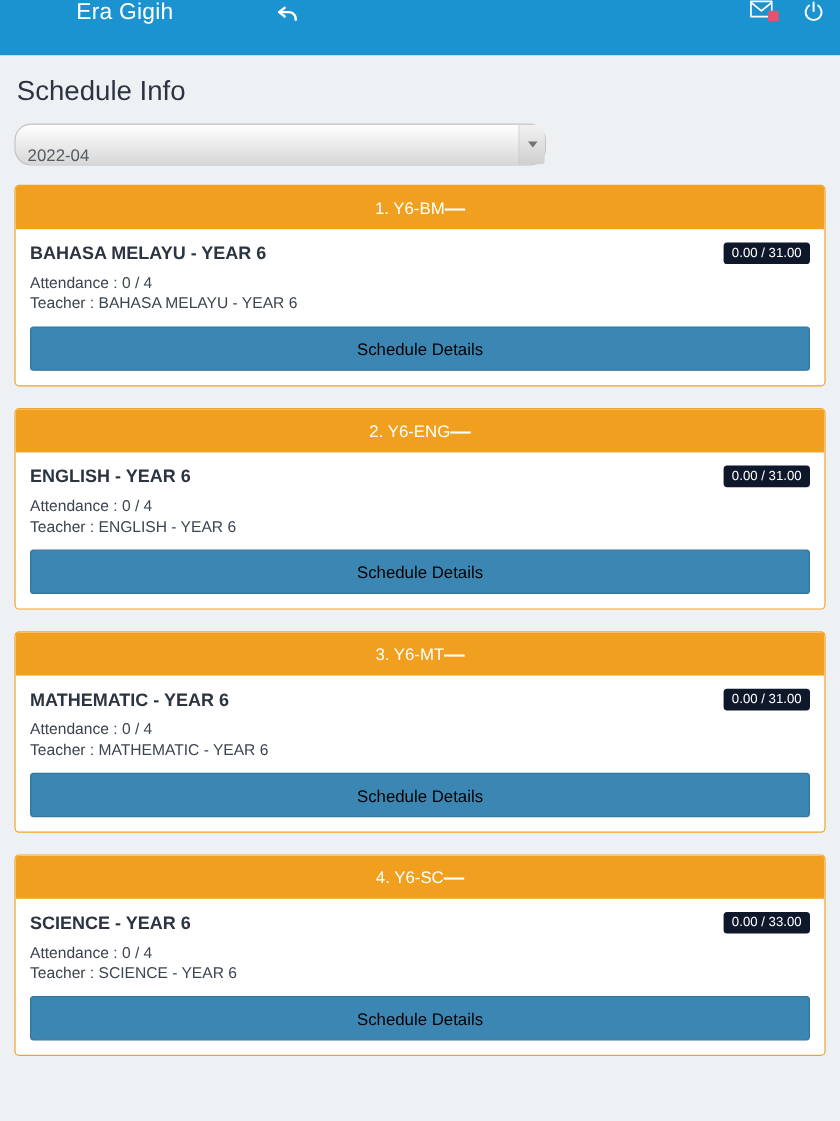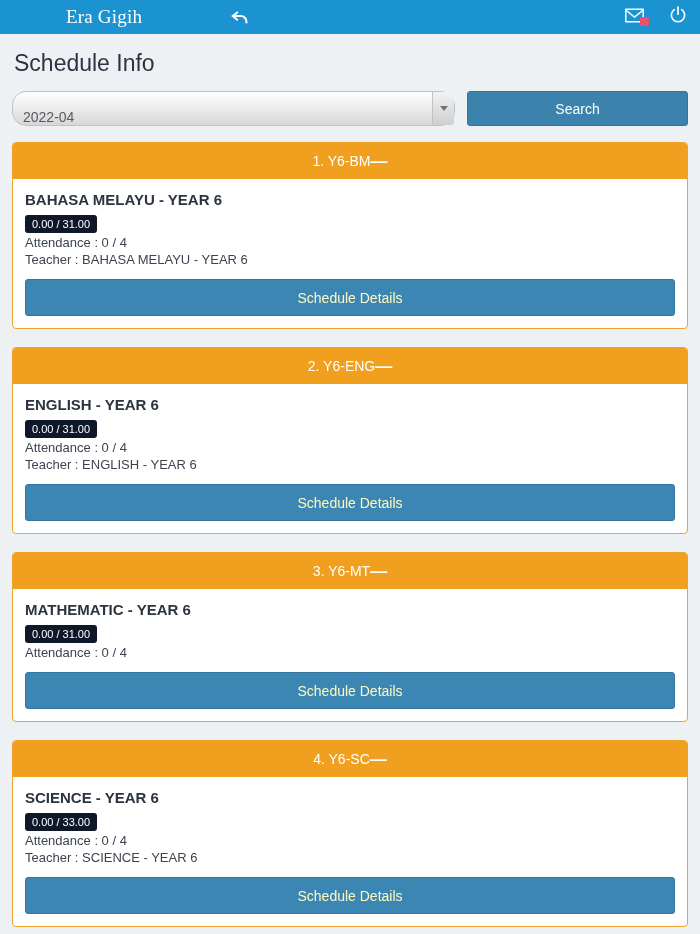--- a/index.html
+++ b/index.html
@@ -12,24 +12,23 @@
   }
   body {
     width: 700px;
     min-height: 934px;
     overflow: hidden;
   }
 
   
   .topbar {
     display: flex;
-    align-items: center;
-    height: 34px;
+    align-items: flex-start;
+    height: 46px;
     background: #1b93d1;
-    font-family: Liberation Serif, serif;
   }
   .brand {
     width: 208px;
     background: #1b93d1;
     color: #ffffff;
     font-size: 19px;
     display: flex;
     align-items: center;
     justify-content: center;
     letter-spacing: .2px;
@@ -151,21 +150,20 @@
     font-size: 17px;
     line-height: 1;
     color: #ffffff;
     font-weight: bold;
   }
   .panel-body { padding: 10px 12px 12px 12px; position: relative; }
   .row-top {
     display: flex;
     align-items: flex-start;
     justify-content: space-between;
-    flex-direction: column;
   }
   .subject {
     font-size: 15px;
     font-weight: bold;
     color: #2b3440;
     margin: 2px 0 6px 0;
   }
   .pill {
     background: #0f172a;
     color: #ffffff;
@@ -179,21 +177,21 @@
     font-size: 13px;
     color: #3c4450;
     margin: 2px 0;
   }
   .details-btn {
     margin-top: 12px;
     height: 37px;
     background: #3b86b3;
     border: 1px solid #34769c;
     border-radius: 3px;
-    color: #fef9c3;
+    color: #000000;
     font-size: 14px;
     display: flex;
     align-items: center;
     justify-content: center;
     cursor: pointer;
   }
 </style>
 </head>
 <body>
 
@@ -232,21 +230,20 @@
 
   <h1 class="page-title">Schedule Info</h1>
 
   <div class="controls">
     <div class="select-wrap">
       <span class="select-value">2022-04</span>
       <span class="select-arrow">
         <span class="caret"></span>
       </span>
     </div>
-    <div class="search-btn">Search</div>
   </div>
 
   <div class="panel">
     <div class="panel-head">
       <span>1. Y6-BM</span>
       <span class="collapse-glyph">—</span>
     </div>
     <div class="panel-body">
       <div class="row-top">
         <div class="subject">BAHASA MELAYU - YEAR 6</div>
@@ -278,20 +275,21 @@
     <div class="panel-head">
       <span>3. Y6-MT</span>
       <span class="collapse-glyph">—</span>
     </div>
     <div class="panel-body">
       <div class="row-top">
         <div class="subject">MATHEMATIC - YEAR 6</div>
         <div class="pill">0.00 / 31.00</div>
       </div>
       <div class="meta">Attendance : 0 / 4</div>
+      <div class="meta">Teacher : MATHEMATIC - YEAR 6</div>
       <div class="details-btn">Schedule Details</div>
     </div>
   </div>
 
   <div class="panel">
     <div class="panel-head">
       <span>4. Y6-SC</span>
       <span class="collapse-glyph">—</span>
     </div>
     <div class="panel-body">

